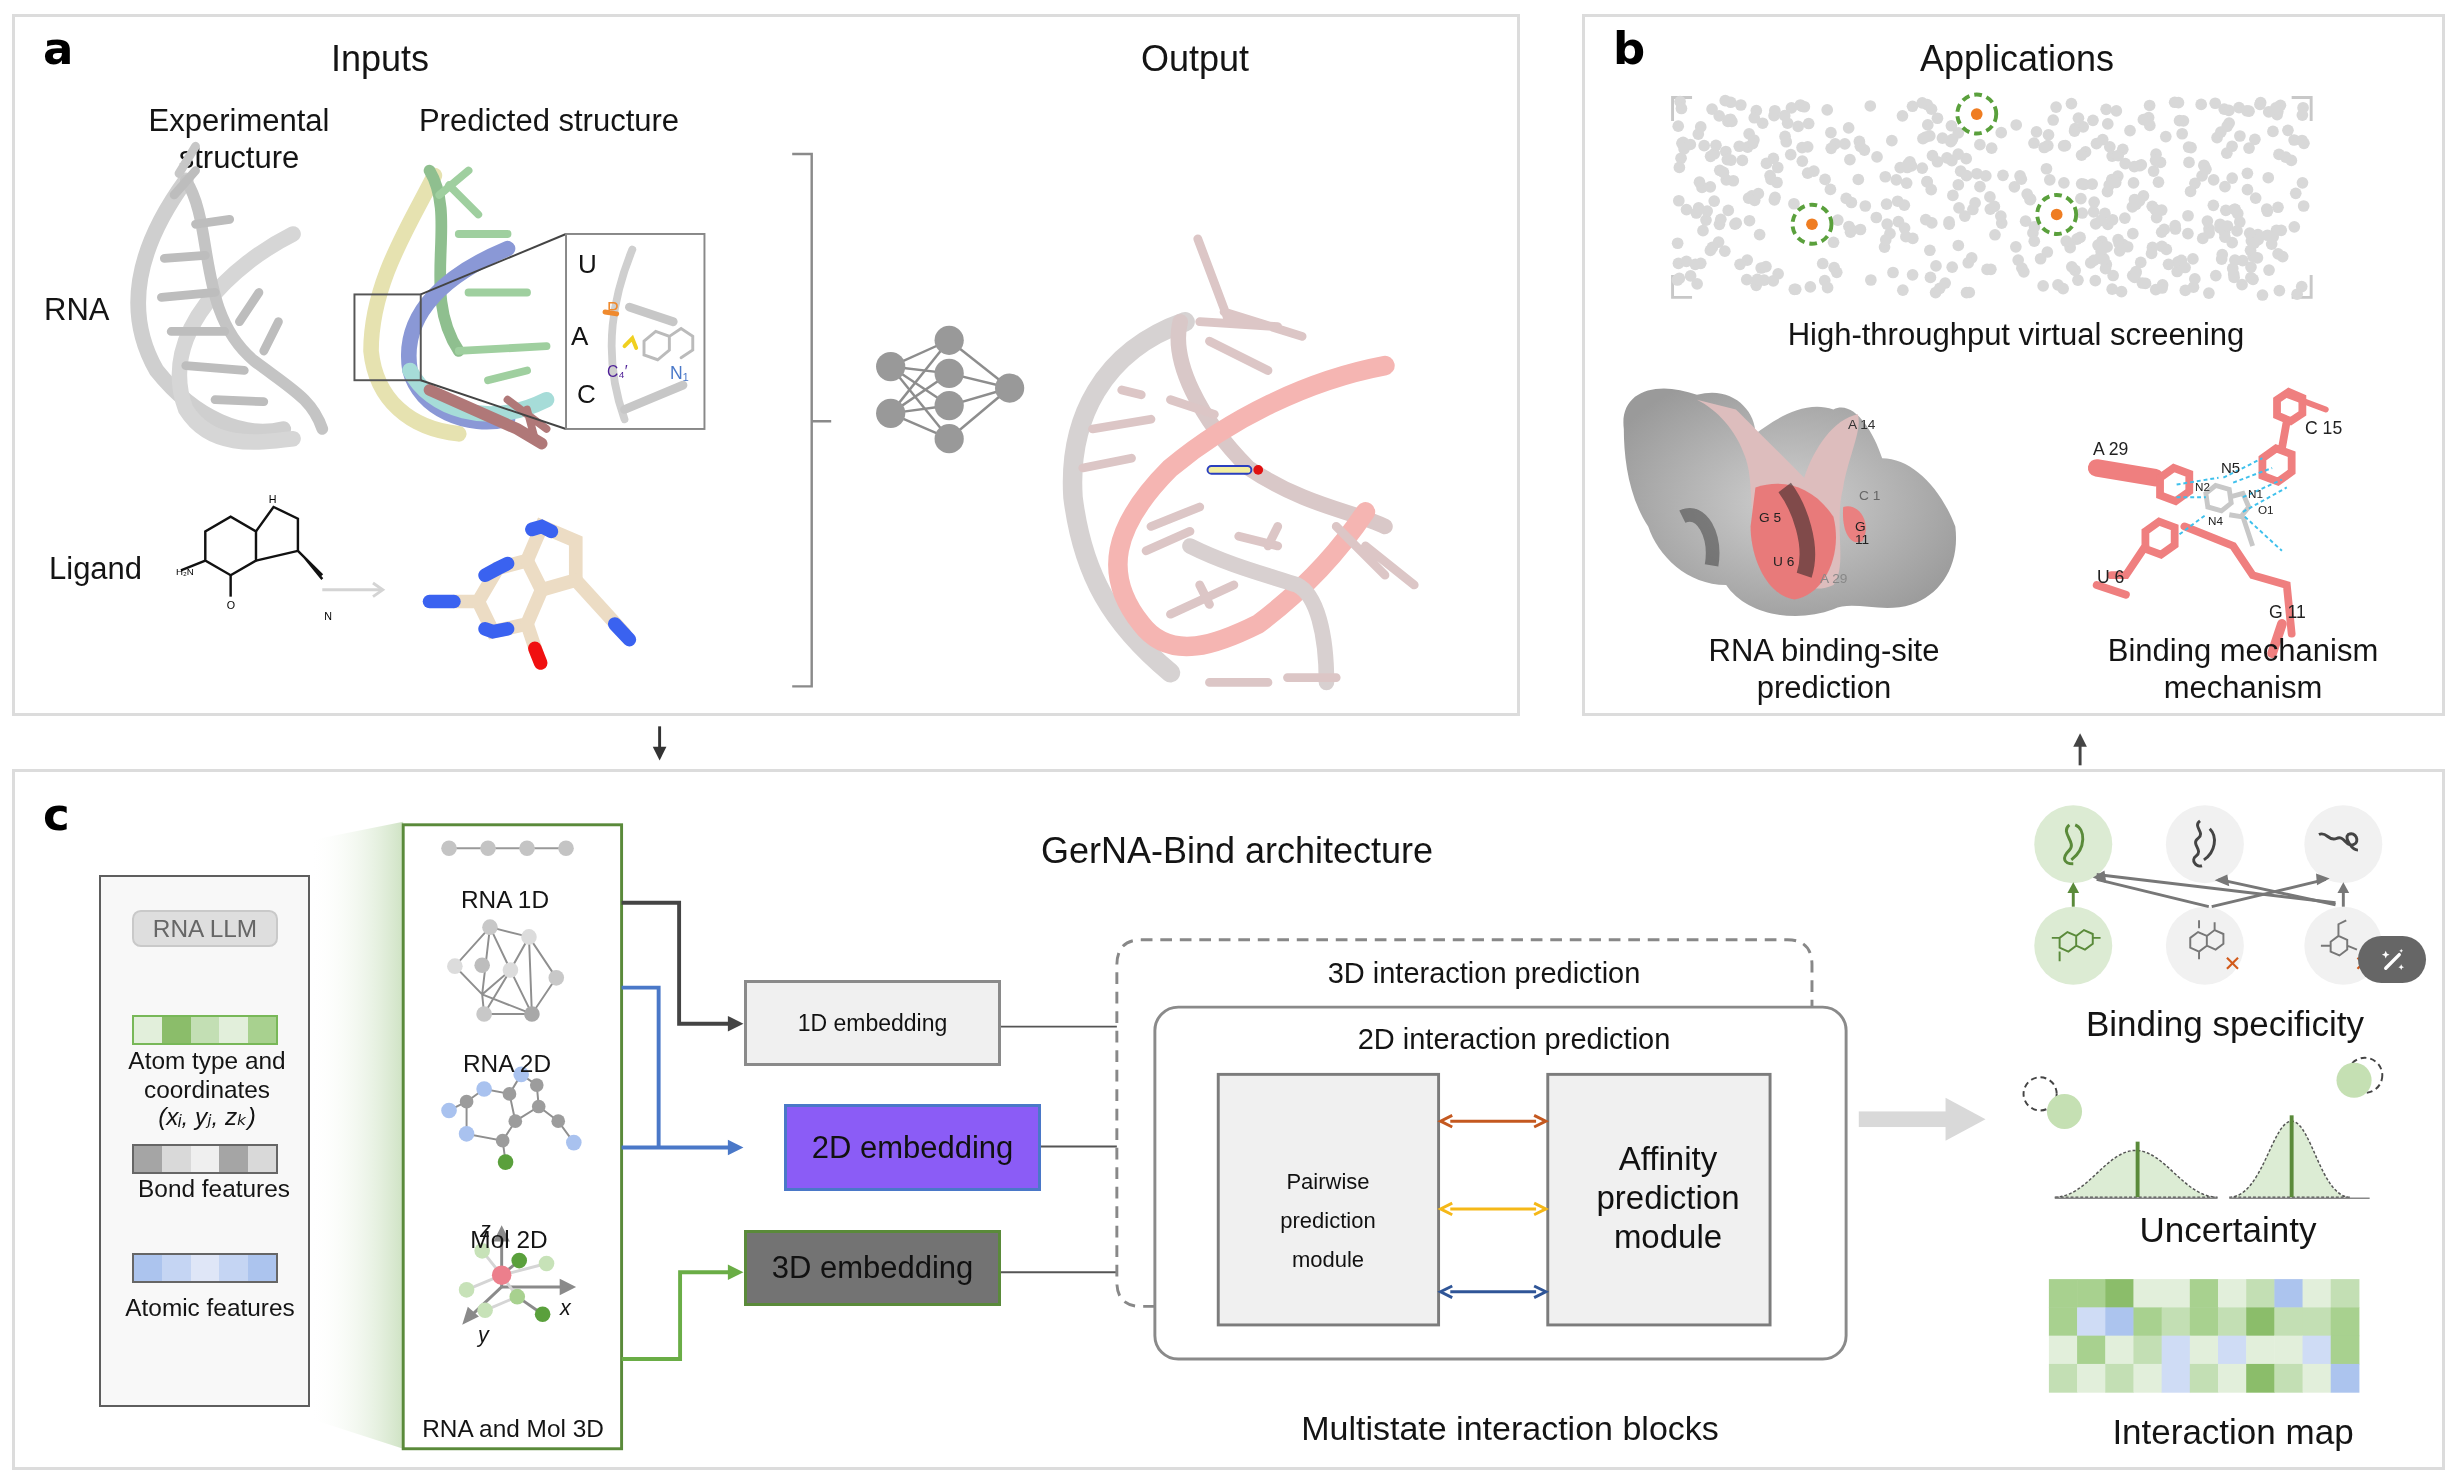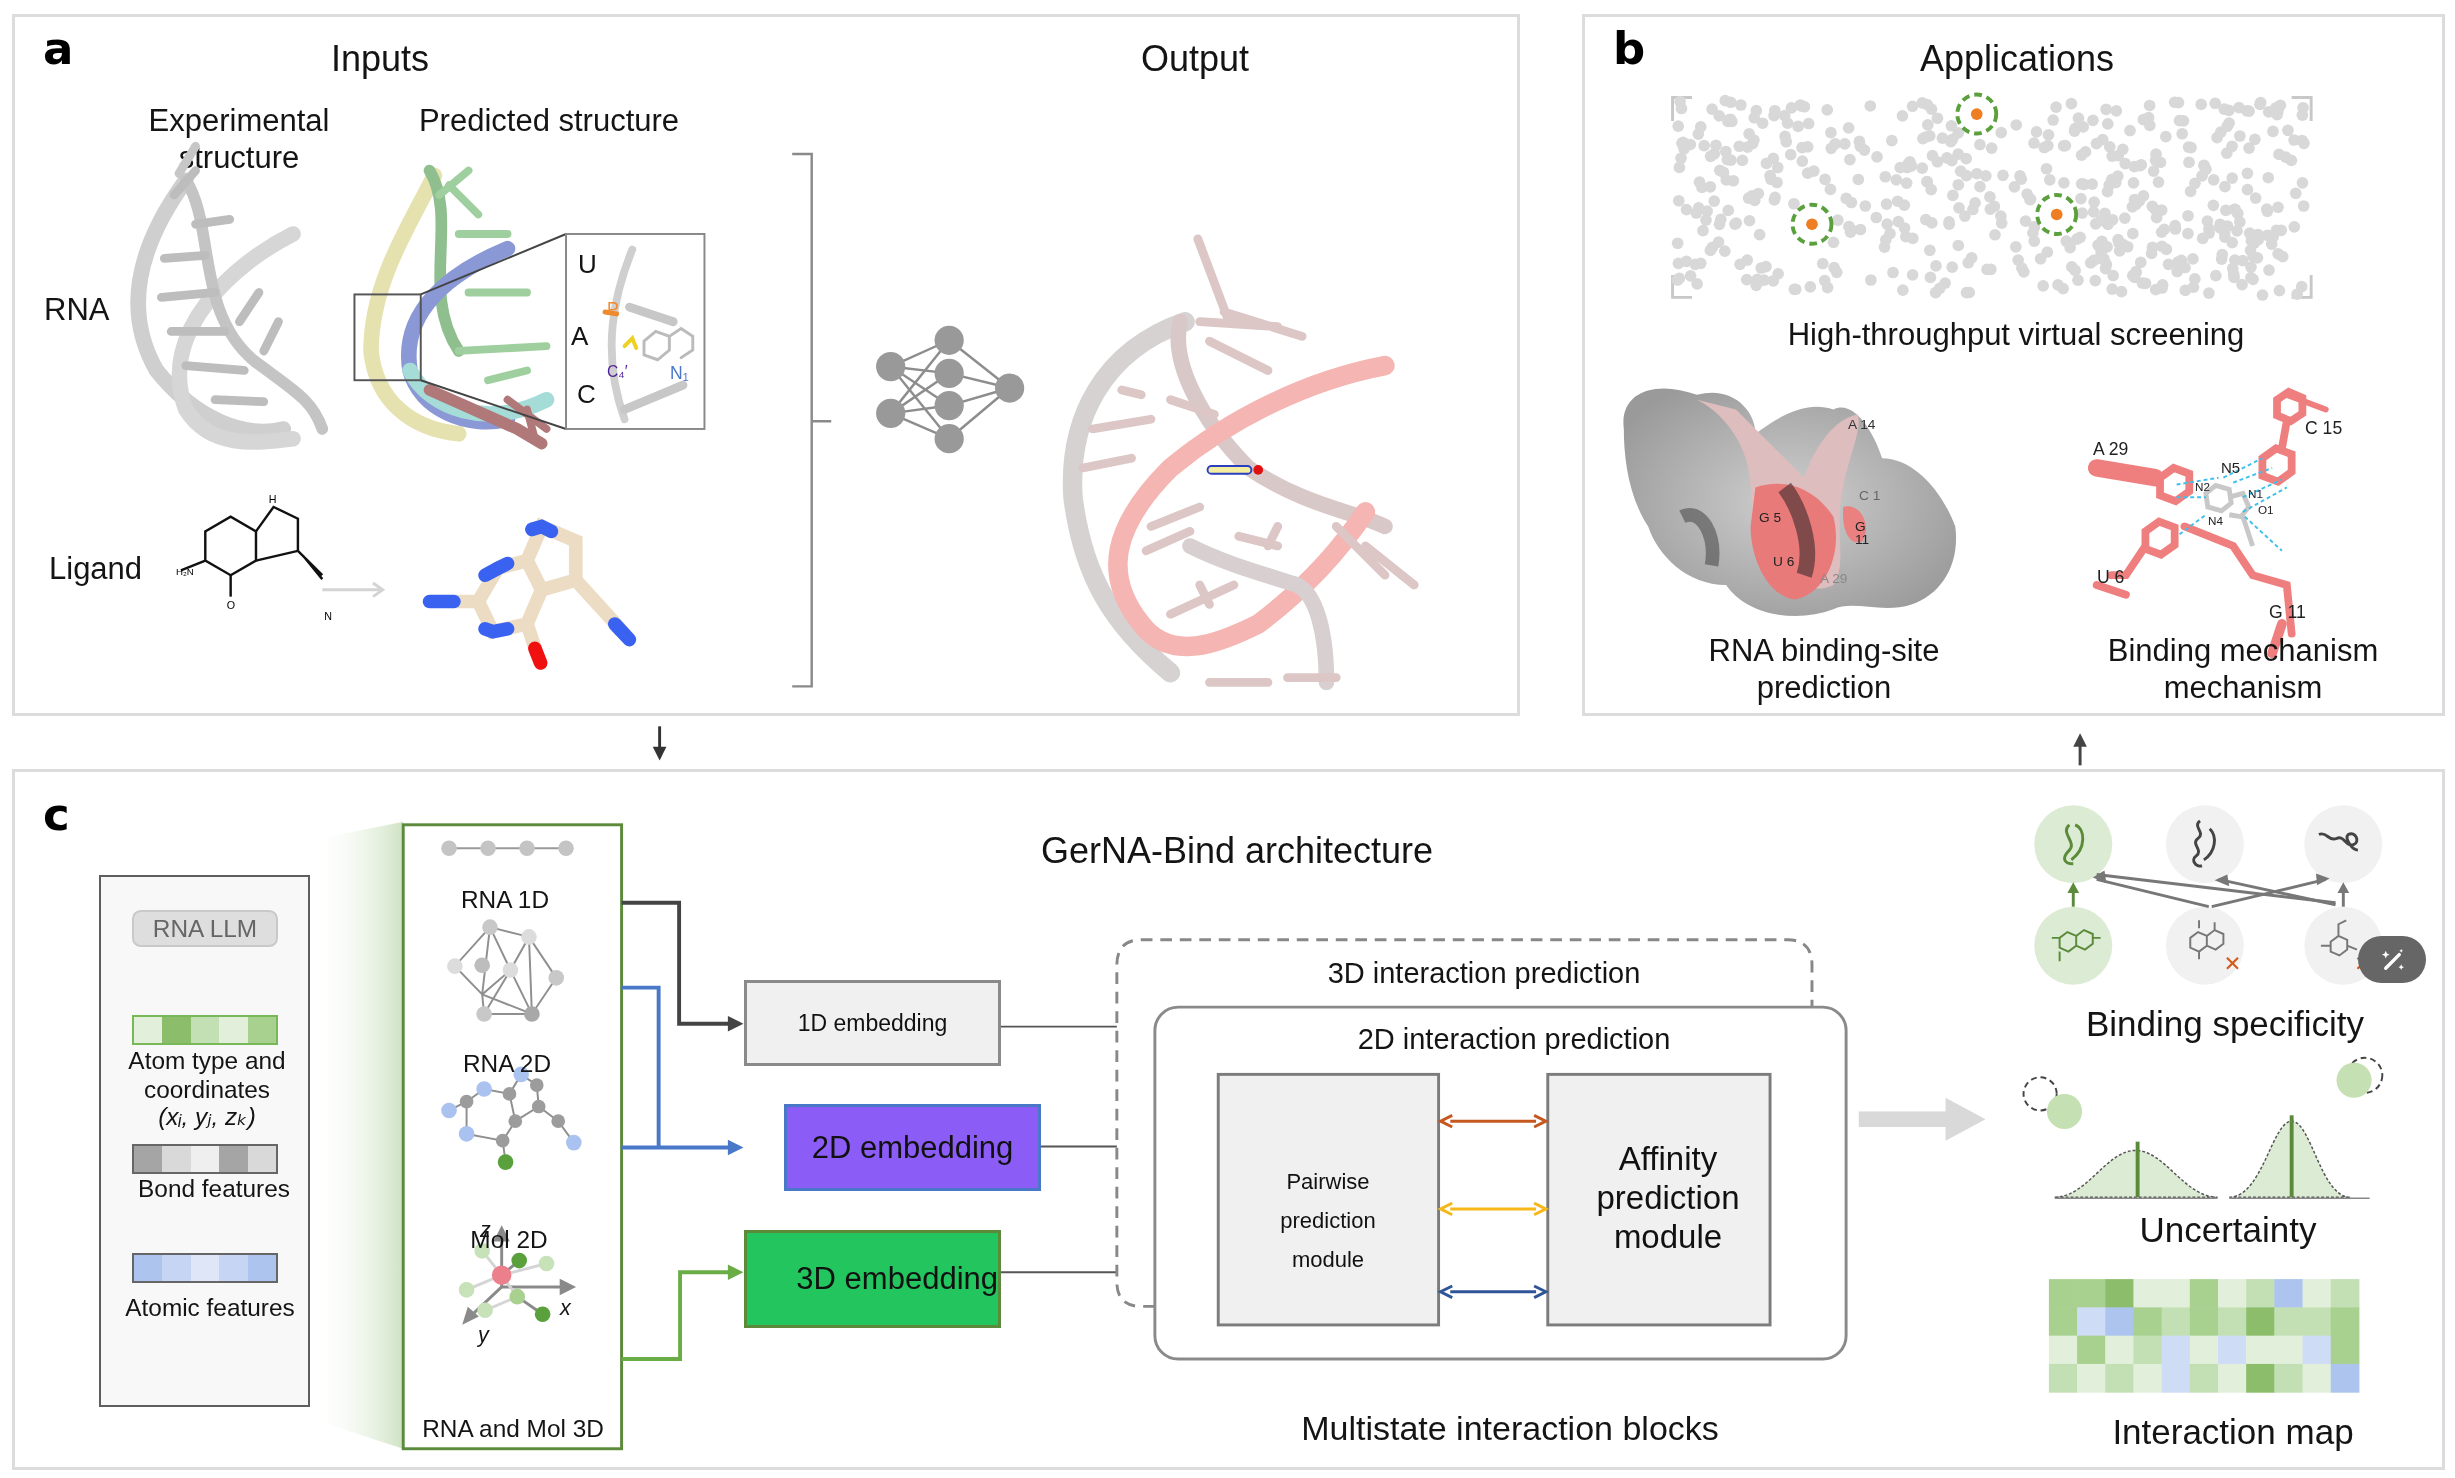--- a/index.html
+++ b/index.html
@@ -961,21 +961,21 @@
 <div class="lbl" style="left:560px;top:1297px;font-size:21.5px;font-style:italic;">x</div>
 <div class="lbl" style="left:478px;top:1324px;font-size:21.5px;font-style:italic;">y</div>
 <div class="lbl" style="left:480px;top:1219px;font-size:21.5px;font-style:italic;">z</div>
 
 <div class="box" id="emb0" style="left: 744px; top: 980px; width: 257px; height: 86px; background: rgb(240, 240, 240); border: 3.9px solid rgb(138, 138, 138);">
     <span style="font-size:23px;">1D embedding</span>
   </div>
 <div class="box" id="emb1" style="left: 784px; top: 1104px; width: 257px; height: 87px; background: #8b5cf6; border: 3.9px solid rgb(74, 120, 200);">
     <span style="font-size:31px;">2D embedding</span>
   </div>
-<div class="box" id="emb2" style="left: 744px; top: 1230px; width: 257px; height: 98px; background: #22c55e; border: 3.9px solid rgb(90, 138, 58); justify-content: flex-end;">
+<div class="box" id="emb2" style="left: 744px; top: 1230px; width: 257px; height: 76px; background: #737373; border: 3.9px solid rgb(90, 138, 58);">
     <span style="font-size:31px;">3D embedding</span>
   </div>
 
 <div class="lbl ctr" style="left:1484px;top:958px;font-size:29px;">3D interaction prediction</div>
 <div class="lbl ctr" style="left:1514px;top:1024px;font-size:29px;">2D interaction prediction</div>
 <div class="abs" style="left:1218px;top:1139px;width:220px;text-align:center;font-size:22px;line-height:39px;margin-top:23px;">
   <div>Pairwise</div>
   <div>prediction</div>
   <div>module</div>
 </div>

